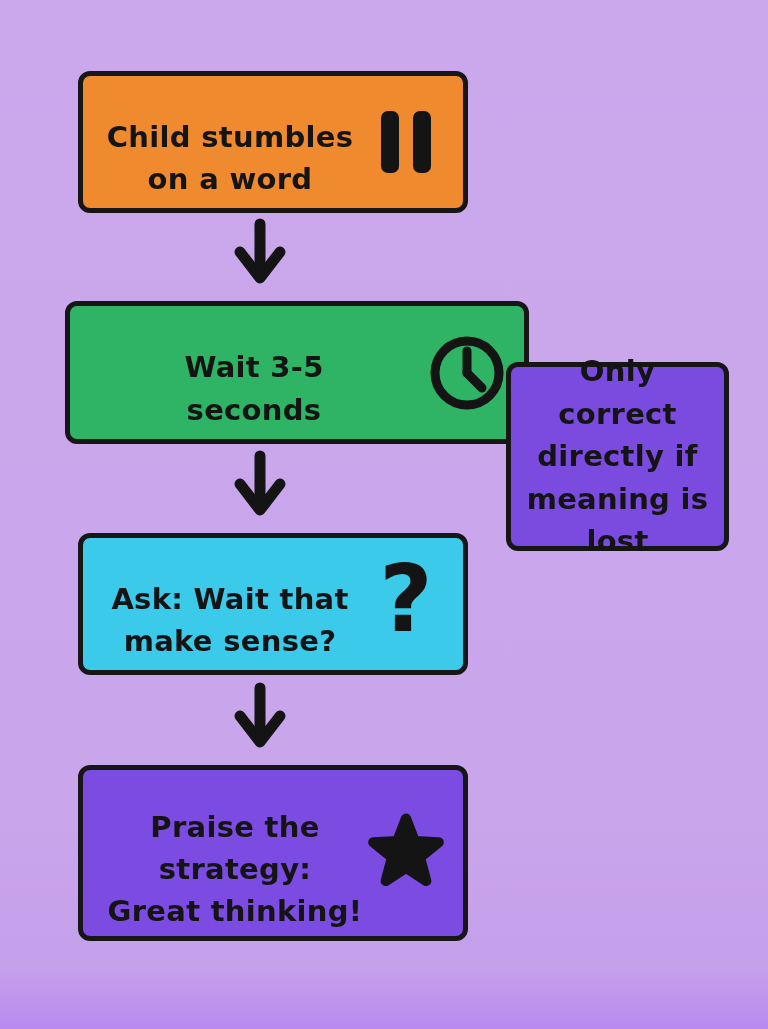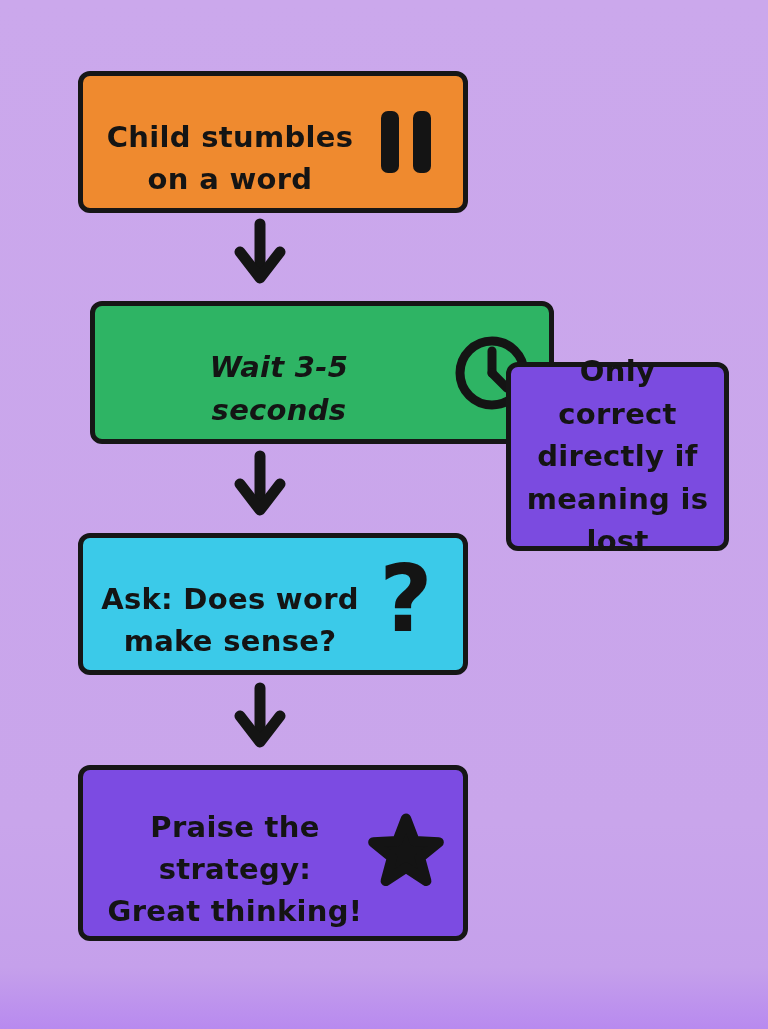--- a/index.html
+++ b/index.html
@@ -34,21 +34,21 @@
     margin-top: 32px;
   }
   .flow-box .box-icon {
     width: 86px;
     display: flex;
     align-items: center;
     justify-content: center;
     flex-shrink: 0;
   }
   .box-stumble { left: 78px; top: 71px;  width: 390px; height: 142px; background: #EF8A2F; }
-  .box-wait    { left: 90px; top: 301px; width: 464px; height: 143px; background: #2EB464; font-style: italic; }
+  .box-wait    { left: 65px; top: 301px; width: 464px; height: 143px; background: #2EB464; }
   .box-ask     { left: 78px; top: 533px; width: 390px; height: 142px; background: #3BCAE9; }
   .box-praise  { left: 78px; top: 765px; width: 390px; height: 176px; background: #7C4BE2; padding-left: 24px; }
   .note-box {
     position: absolute;
     left: 506px; top: 362px; width: 223px; height: 189px;
     background: #7B4BE0;
     border: 5px solid #161616;
     border-radius: 12px;
     display: flex;
     align-items: center;
@@ -117,21 +117,21 @@
   </div>
 
   <svg class="arrow arrow-2" viewBox="0 0 56 74">
     <g stroke="#141414" stroke-width="11" stroke-linecap="round" stroke-linejoin="round" fill="none">
       <line x1="28" y1="6" x2="28" y2="50"></line>
       <polyline points="8,34 28,60 48,34"></polyline>
     </g>
   </svg>
 
   <div class="flow-box box-ask">
-    <div class="box-text">Ask: Does word
+    <div class="box-text">Ask: Wait that
 make sense?</div>
     <div class="box-icon">
       <span class="q-glyph">?</span>
     </div>
   </div>
 
   <svg class="arrow arrow-3" viewBox="0 0 56 74">
     <g stroke="#141414" stroke-width="11" stroke-linecap="round" stroke-linejoin="round" fill="none">
       <line x1="28" y1="6" x2="28" y2="50"></line>
       <polyline points="8,34 28,60 48,34"></polyline>

